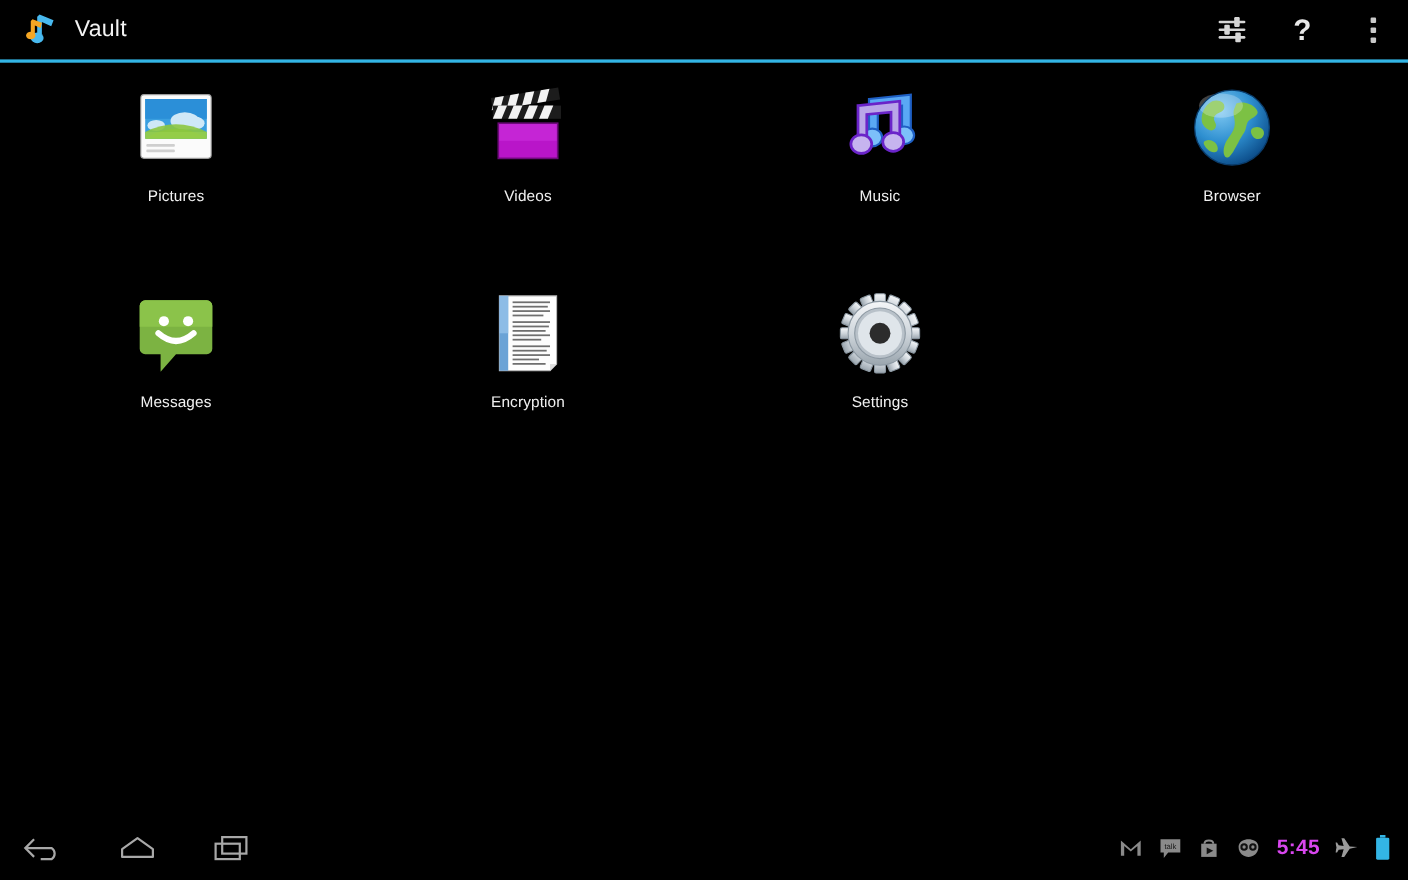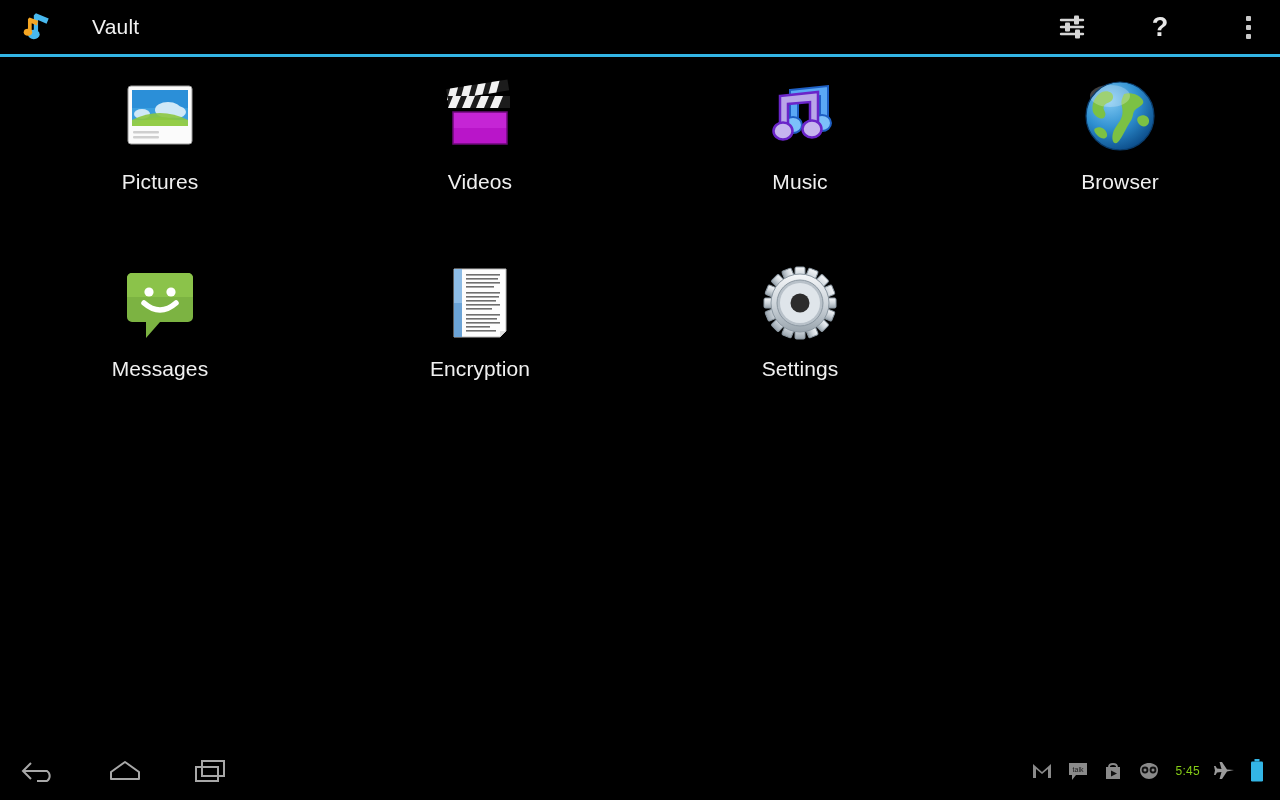--- a/index.html
+++ b/index.html
@@ -5,21 +5,21 @@
   * { margin:0; padding:0; box-sizing:border-box; }
   html,body {
     width:1280px; height:800px; background:#000; overflow:hidden;
     font-family:"Liberation Sans", sans-serif;
   }
   #screen { position:relative; width:1280px; height:800px; background:#000; }
 
   
   #action-bar {
     position:absolute; left:0; top:0; width:1280px; height:54px;
-    background:#000; display:flex; align-items:center;gap:24px;
+    background:#000; display:flex; align-items:center;
   }
   #action-bar-divider {
     position:absolute; left:0; top:54px; width:1280px; height:3px;
     background:#33b5e5;
   }
   #app-logo { width:34px; height:34px; margin-left:20px; flex:none; }
   #app-title {
     margin-left:14px; color:#f2f2f2; font-size:21px; letter-spacing:.2px;
   }
   #action-spacer { flex:1; }
@@ -38,37 +38,37 @@
     grid-template-rows:repeat(3,187px); align-content:start;
   }
   .app-cell {
     display:flex; flex-direction:column; align-items:center;
     justify-content:flex-start; padding-top:19px;
   }
   .app-icon {
     width:80px; height:80px; display:flex; align-items:center; justify-content:center;
   }
   .app-label {
-    margin-top:14px; color:#f0f0f0; font-size:21px; 
+    margin-top:14px; color:#f0f0f0; font-size:14px; 
     text-shadow:0 1px 1px #000; letter-spacing:.1px;
   }
 
   
   #nav-bar {
     position:absolute; left:0; bottom:0; width:1280px; height:58px;
     background:#000; display:flex; align-items:center;
   }
   #nav-left { display:flex; align-items:center; padding-left:16px; gap:40px; }
   .nav-btn { width:46px; height:42px; display:flex; align-items:center; justify-content:center; }
   #nav-spacer { flex:1; }
   #status-tray {
     display:flex; align-items:center; gap:14px; padding-right:16px;
   }
   .tray-icon { display:flex; align-items:center; justify-content:center; }
-  #clock { color:#84cc16; font-size:12px; letter-spacing:.3px; }
+  #clock { color:#d946ef; font-size:19px; letter-spacing:.3px;font-weight:bold; }
 </style>
 </head>
 <body>
 
 <div id="screen">
 
   <div id="action-bar">
 
     <svg id="app-logo" viewBox="0 0 64 64">
       <path d="M30 6 L54 16 L50 26 L34 19 L34 40 L26 40 L26 10 Z" fill="#48b9ef"></path>

